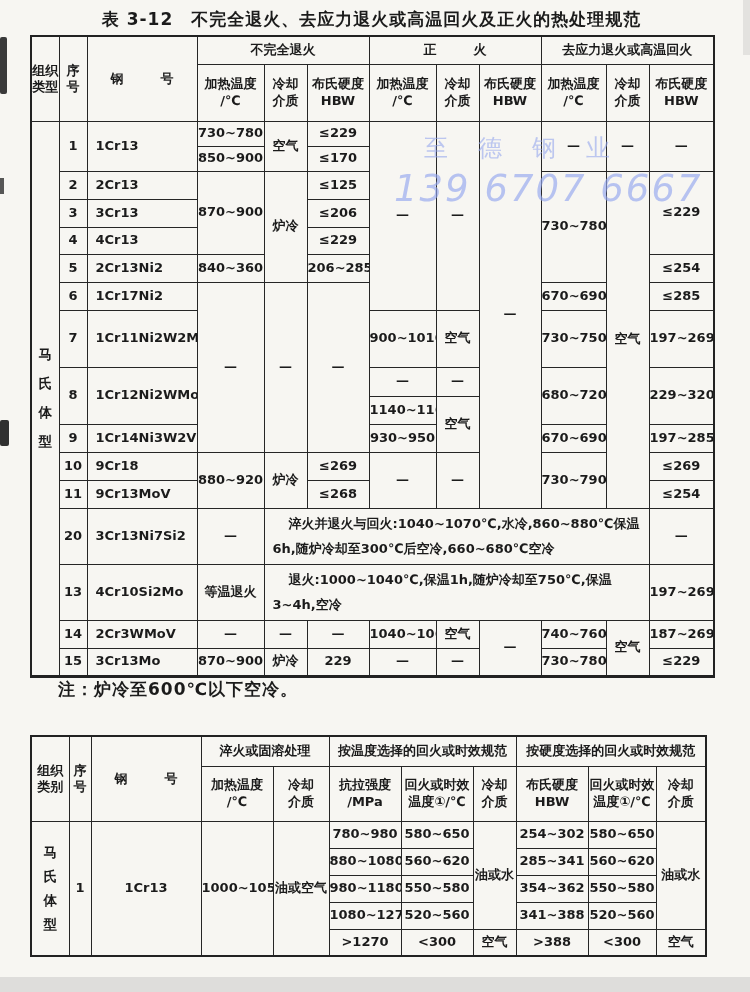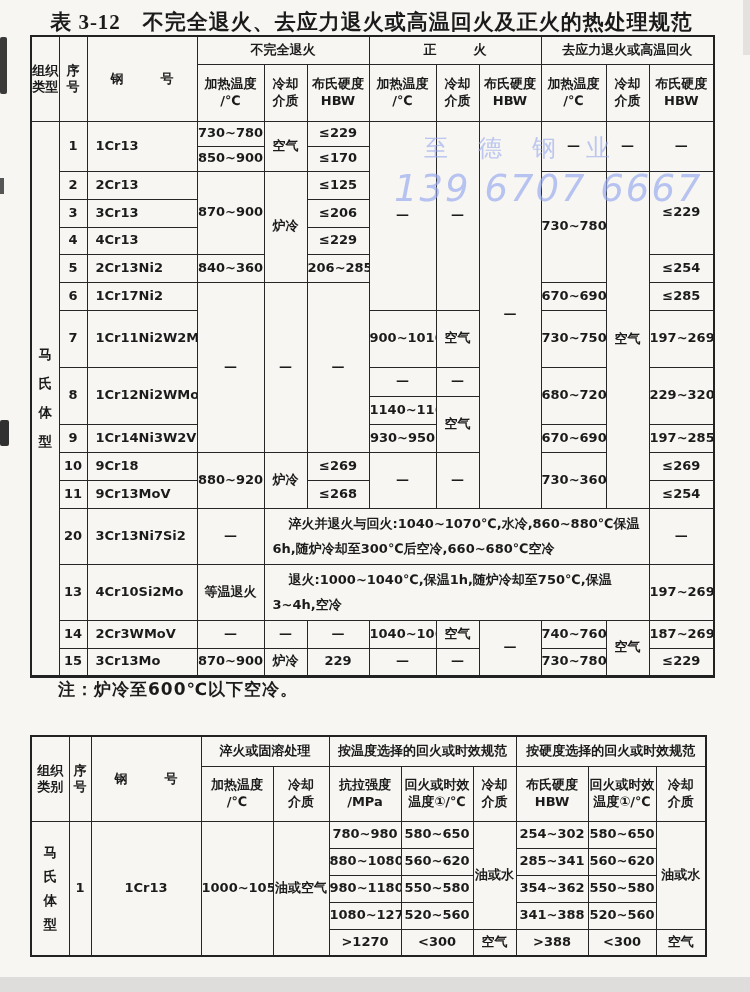--- a/index.html
+++ b/index.html
@@ -4,21 +4,21 @@
 <style>
   html,body{margin:0;padding:0;}
   .page{
     position:relative; width:750px; height:992px;
     background:#f7f6f2; overflow:hidden;
     font-family:"DejaVu Sans","Liberation Sans",sans-serif;
     color:#1b1b1b;
   }
   .tbl-title{
     position:absolute; text-align:center; font-weight:700;
-    font-size:21px; letter-spacing:1px; white-space:nowrap;font-family:Liberation Serif, serif;
+    font-size:17px; letter-spacing:1px; white-space:nowrap;
   }
   #t12-title{top:8px; left:30px; width:683px;}
   #t13-title{top:709px; left:30px; width:675px;}
   table{border-collapse:collapse; table-layout:fixed; position:absolute; background:transparent;}
   #t12{left:30px; top:35px; width:683px;}
   #t13{left:30px; top:735px; width:675px;}
   td,th{
     border:1px solid #262626; padding:0; text-align:center; vertical-align:middle;
     font-size:13px; font-weight:700; line-height:1.25; overflow:hidden;
   }
@@ -214,21 +214,21 @@
       <td>197~285</td>
     </tr>
     <tr style="height:28px">
       <td>10</td>
       <td class="steel">9Cr18</td>
       <td rowspan="2">880~920</td>
       <td rowspan="2">炉冷</td>
       <td>≤269</td>
       <td rowspan="2">—</td>
       <td rowspan="2">—</td>
-      <td rowspan="2">730~360</td>
+      <td rowspan="2">730~790</td>
       <td>≤269</td>
     </tr>
     <tr style="height:28px">
       <td>11</td>
       <td class="steel">9Cr13MoV</td>
       <td>≤268</td>
       <td>≤254</td>
     </tr>
     <tr style="height:56px">
       <td>20</td>

